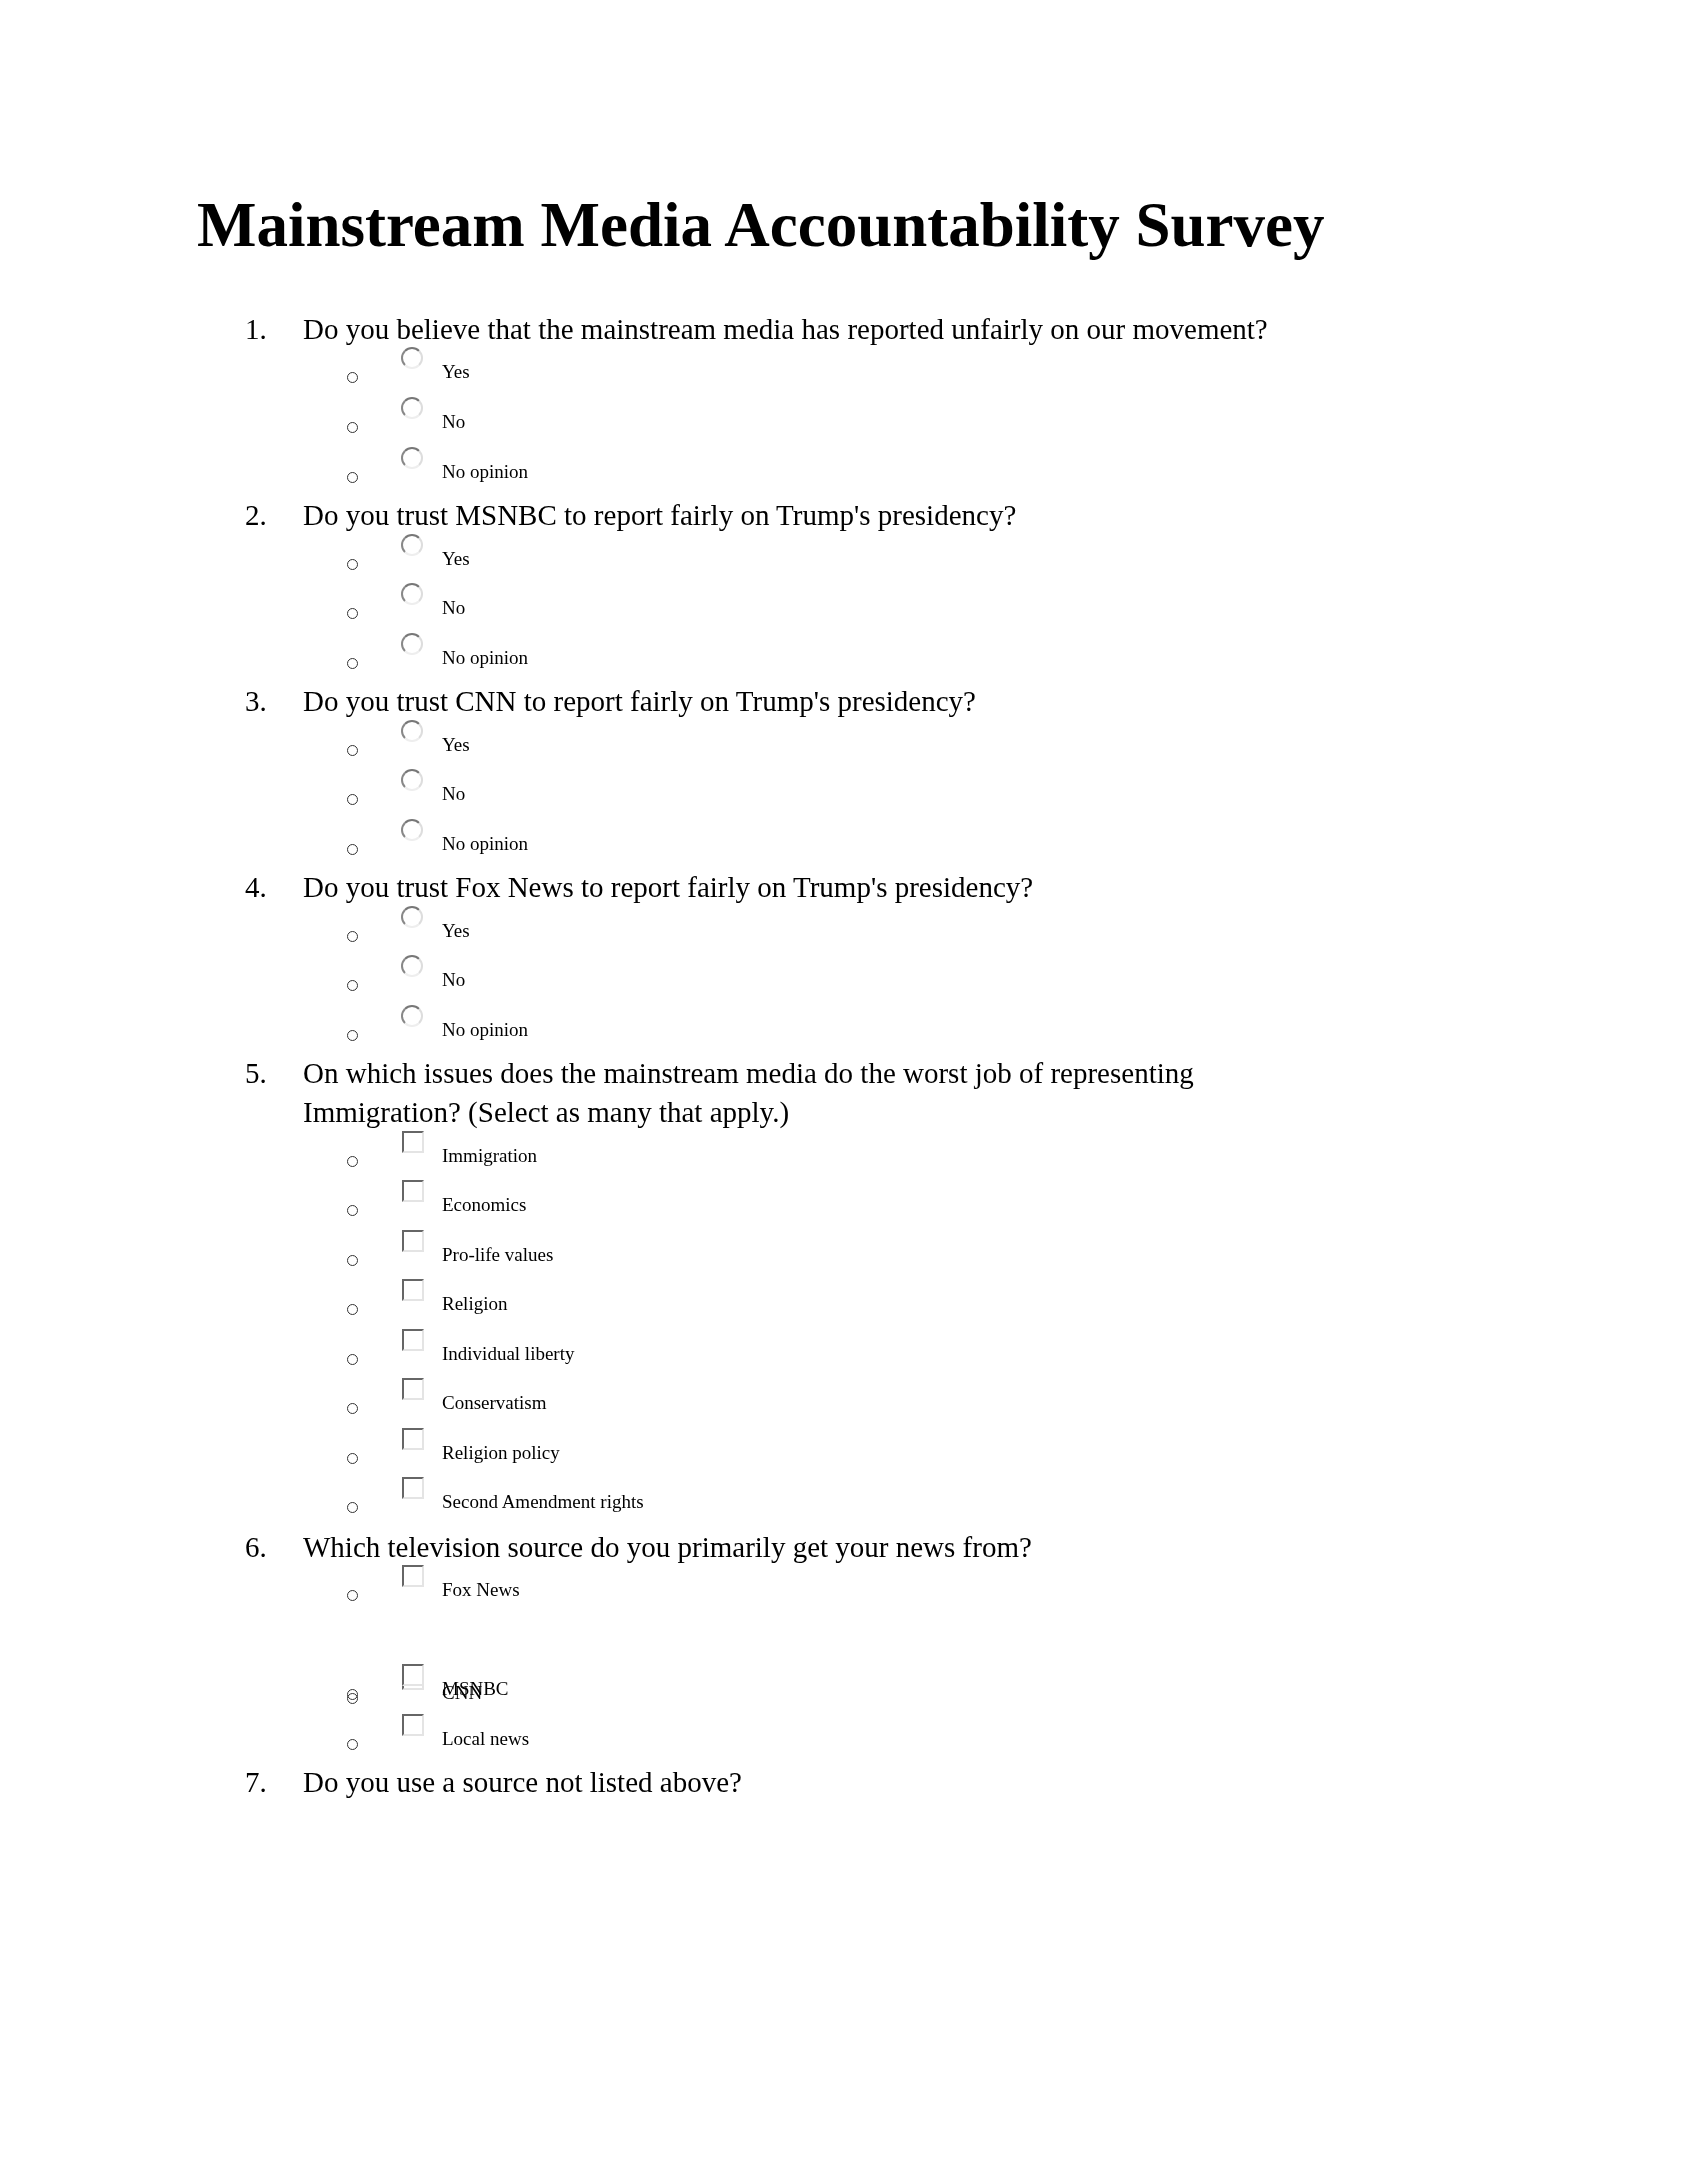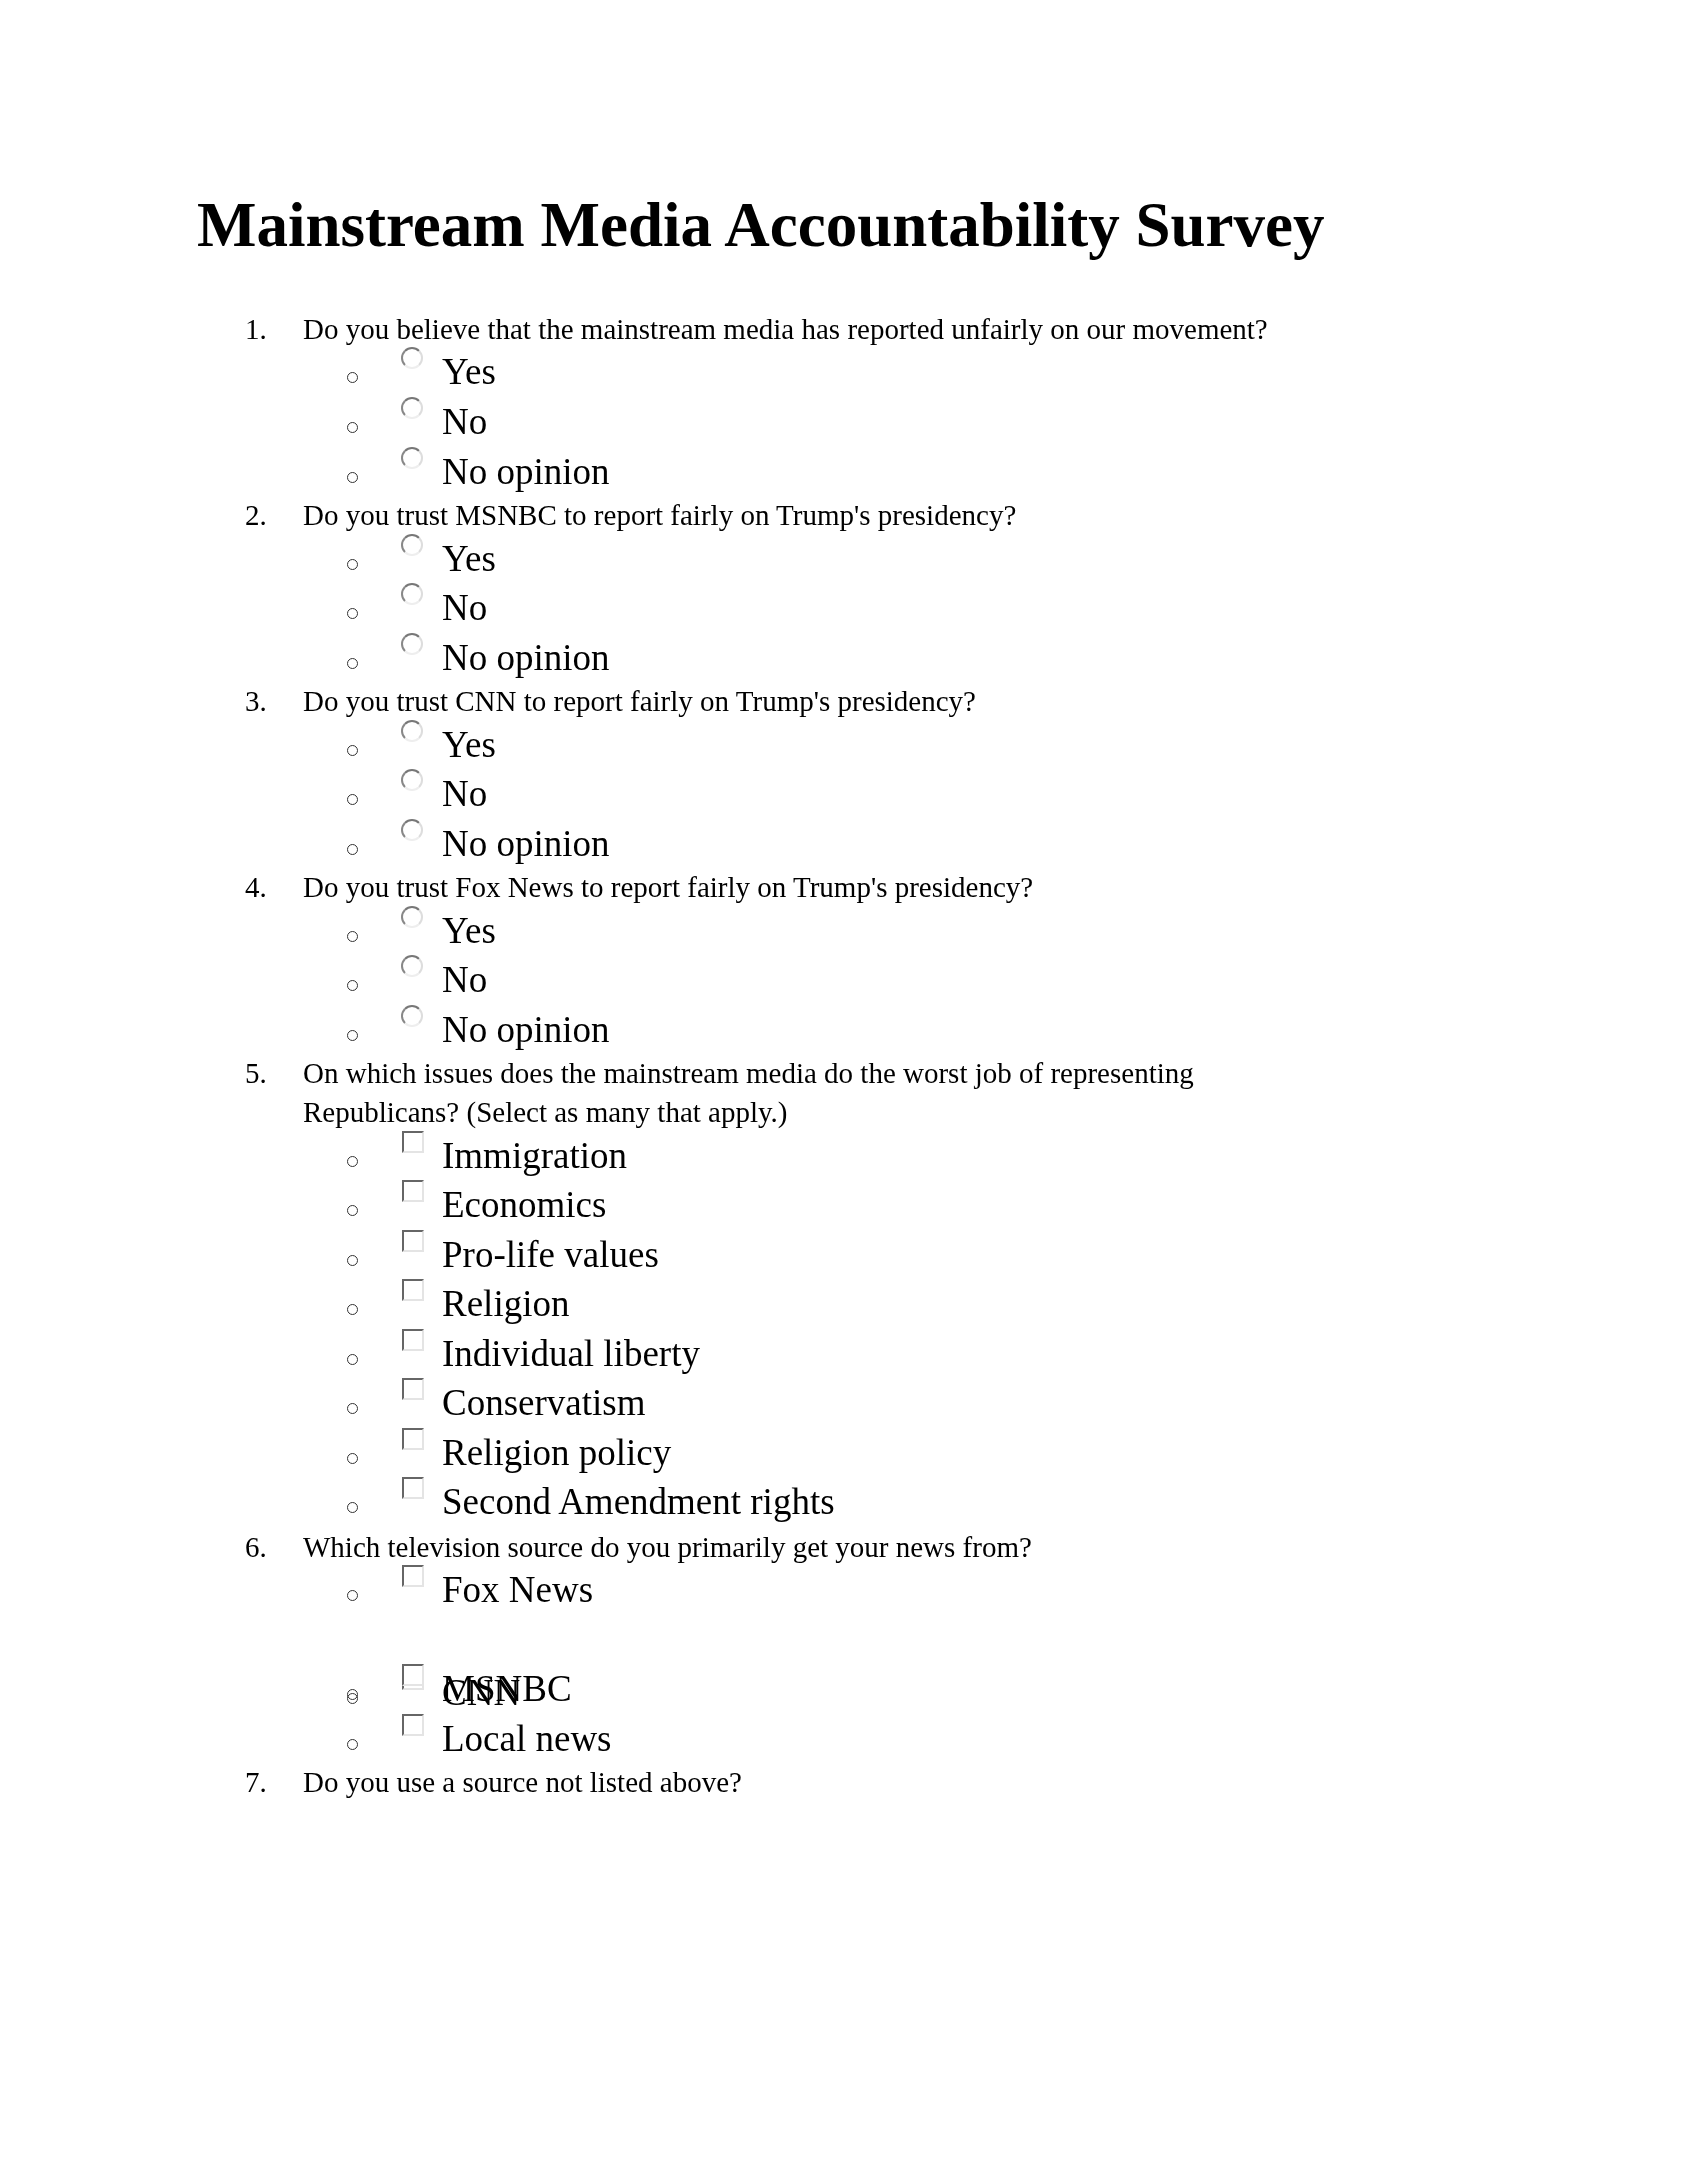--- a/index.html
+++ b/index.html
@@ -12,21 +12,21 @@
   .q .txt { position: absolute; left: 58px; top: 0; text-align: center; }
   .opt { position: absolute; left: 347px; height: 50px; width: 891px; }
   .opt .bullet { position: absolute; left: 0; top: 25px; width: 11px; height: 11px;
                  border: 1.3px solid #333; border-radius: 50%; box-sizing: border-box; }
   .opt .radio { position: absolute; left: 54px; top: 0px; width: 22px; height: 22px;
                 border-radius: 50%; box-sizing: border-box;
                 border: 2px solid; border-color: #777 #ddd #eee #888; background: #fff; cursor: pointer; }
   .opt .check { position: absolute; left: 55px; top: 0px; width: 22px; height: 22px;
                 box-sizing: border-box; border: 2px solid; border-color: #666 #e4e4e4 #e4e4e4 #666;
                 background: #fff; cursor: pointer; }
-  .opt .label { position: absolute; left: 95px; top: 7px; font-size: 37px; line-height: 36px; white-space: nowrap; }
+  .opt .label { position: absolute; left: 95px; top: 7px; font-size: 19px; line-height: 36px; white-space: nowrap; }
 </style>
 </head>
 <body>
 
 <div class="title">Mainstream Media Accountability Survey</div>
 
 <div id="survey">
     <div class="q" style="top: 310px;">
       <span class="num">1.</span>
       <span class="txt">Do you believe that the mainstream media has reported unfairly on our movement?</span>
@@ -99,21 +99,21 @@
       <span class="label">No</span>
     </div>
     <div class="opt" style="top: 1005px;">
       <span class="bullet"></span>
       <span class="radio"></span>
       <span class="label">No opinion</span>
     </div>
     <div class="q" style="top: 1054px;">
       <span class="num">5.</span>
       <span class="txt">On which issues does the mainstream media do the worst job of representing</span>
-      <span class="txt" style="top: 39px;">Republicans? (Select as many that apply.)</span>
+      <span class="txt" style="top: 39px;">Immigration? (Select as many that apply.)</span>
     </div>
     <div class="opt" style="top: 1131px;">
       <span class="bullet"></span>
       <span class="check"></span>
       <span class="label">Immigration</span>
     </div>
     <div class="opt" style="top: 1180px;">
       <span class="bullet"></span>
       <span class="check"></span>
       <span class="label">Economics</span>

